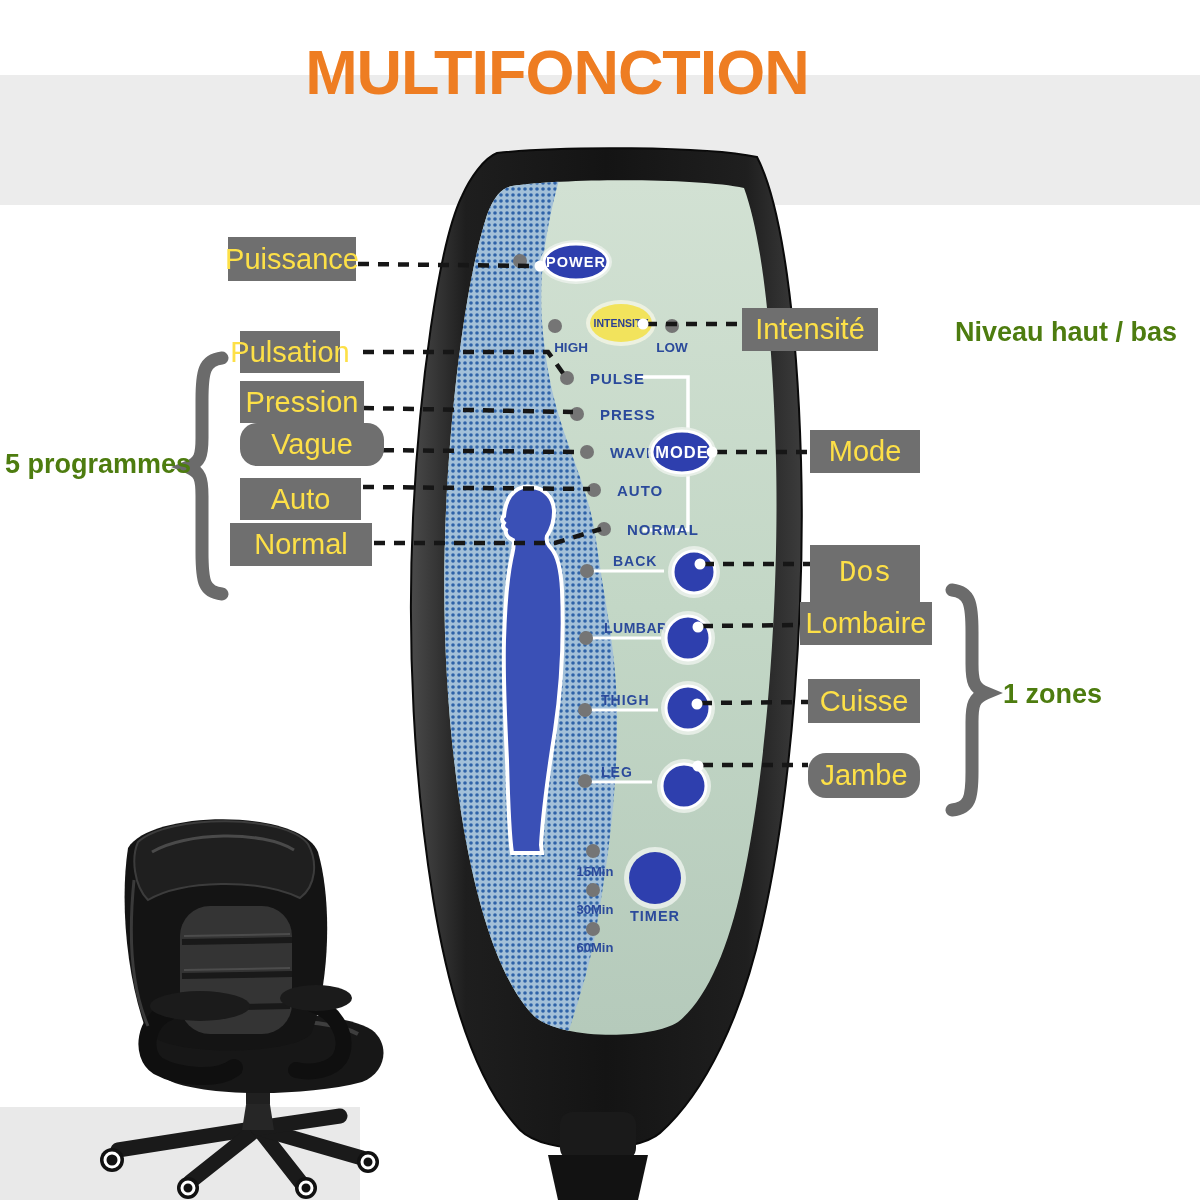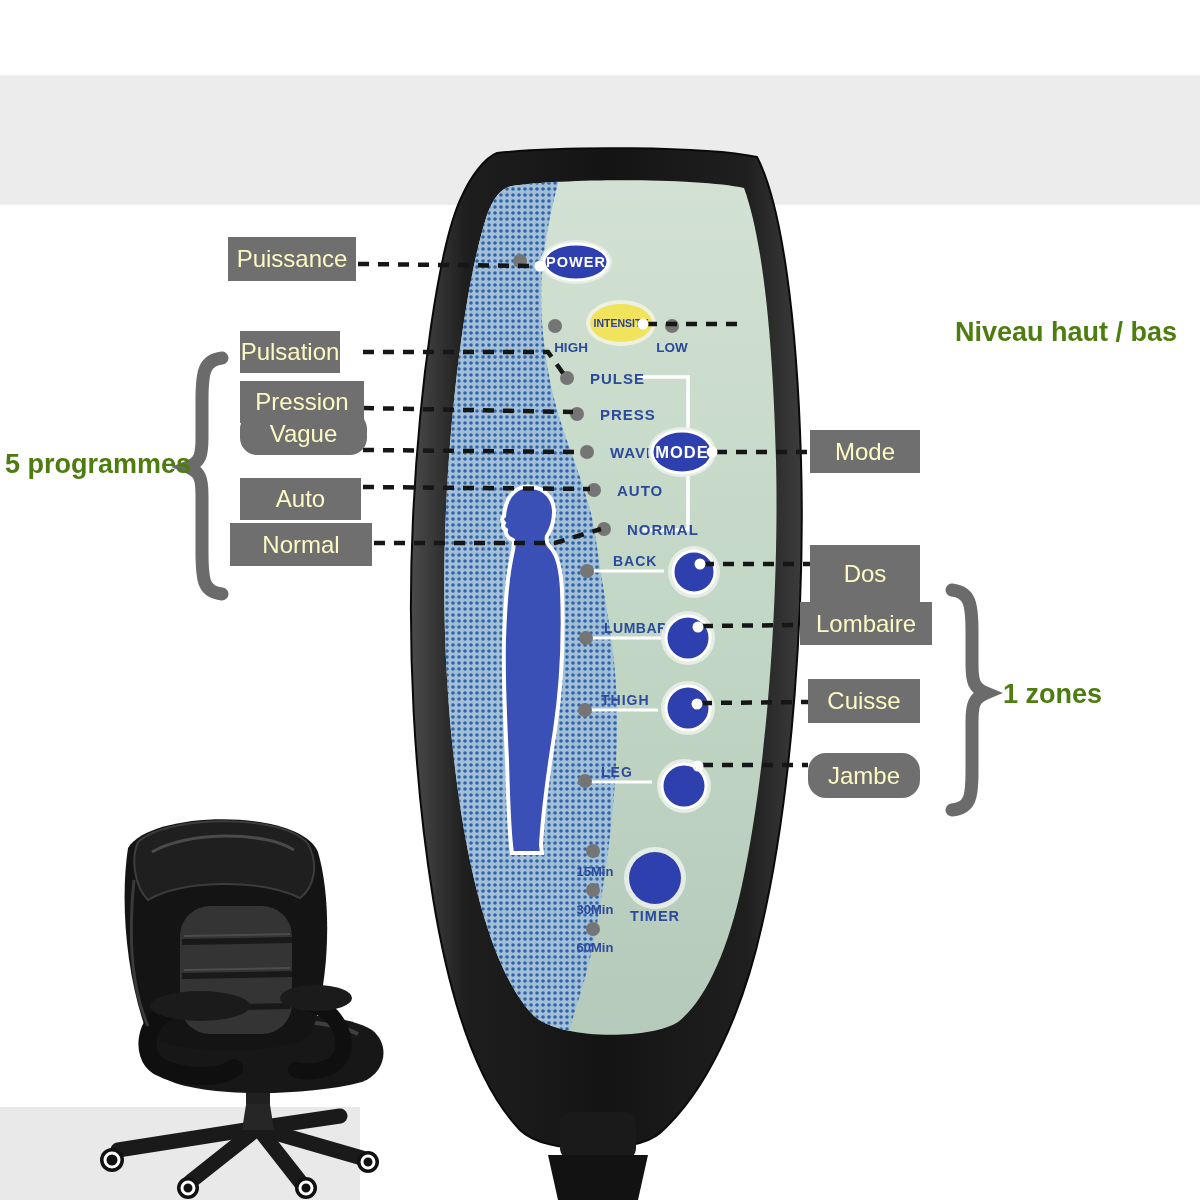--- a/index.html
+++ b/index.html
@@ -4,34 +4,35 @@
 <style>
   html,body{margin:0;padding:0;background:#fff;}
   #stage{position:relative;width:1200px;height:1200px;overflow:hidden;background:#fff;
          font-family:"Liberation Sans",sans-serif;}
   .band{position:absolute;background:#ececec;}
   #band-top{left:0;top:75px;width:1200px;height:130px;}
   #band-bottom{left:0;top:1107px;width:360px;height:93px;background:#e9e9e9;}
   #title{position:absolute;left:0;top:36px;width:1114px;text-align:center;
          font-size:63px;font-weight:700;letter-spacing:-1px;color:#ee7d22;}
   svg{position:absolute;left:0;top:0;}
-  .box{position:absolute;background:#6f6f6f;color:#fef9c3;display:flex;
-       align-items:center;justify-content:center;font-size:24px;}
+  .box{position:absolute;background:#6f6f6f;color:#fde047;display:flex;
+       align-items:center;justify-content:center;font-size:29px;}
   .side-note{position:absolute;color:#4d7c0f;font-weight:700;font-size:27px;white-space:nowrap;}
   .panel-txt{font-family:"Liberation Sans",sans-serif;font-weight:700;fill:#2b4a9b;}
   .btn-txt{font-family:"Liberation Sans",sans-serif;font-weight:700;fill:#ffffff;}
 </style>
 </head>
 <body>
 
 <div id="stage">
 
   <div id="band-top" class="band"></div>
   <div id="band-bottom" class="band"></div>
 
+  <div id="title">MULTIFONCTION</div>
 
   <svg width="1200" height="1200" viewBox="0 0 1200 1200">
     <defs>
       <linearGradient id="bodyGrad" x1="0" y1="0" x2="1" y2="0">
         <stop offset="0" stop-color="#4a4a4a"></stop>
           <stop offset="0.14" stop-color="#1e1e1e"></stop>
         <stop offset="0.5" stop-color="#141414"></stop>
           <stop offset="0.86" stop-color="#1f1f1f"></stop>
         <stop offset="1" stop-color="#3c3c3c"></stop>
       </linearGradient>
@@ -200,25 +201,26 @@
     </g>
     <g stroke="#6b6b6b" stroke-width="13" fill="none" stroke-linecap="round">
       <path d="M 222 358 C 204 360 202 372 202 400 L 202 438 C 202 456 200 462 188 467 C 200 472 202 478 202 496 L 202 552 C 202 582 204 592 222 594"></path>
       <path d="M 952 590 C 970 592 972 604 972 632 L 972 664 C 972 682 974 688 986 693 C 974 698 972 704 972 722 L 972 772 C 972 798 970 808 952 810"></path>
     </g>
   </svg>
 
   <div class="box" style="left:228px;top:237px;width:128px;height:44px;">Puissance</div>
   <div class="box" style="left:240px;top:331px;width:100px;height:42px;">Pulsation</div>
   <div class="box" style="left:240px;top:381px;width:124px;height:42px;">Pression</div>
-  <div class="box" style="left:240px;top:412px;width:127px;height:43px;border-radius:17px;">Vague</div>
+  <div class="box" style="left:240px;top:423px;width:144px;height:43px;border-radius:17px;">Vague</div>
   <div class="box" style="left:240px;top:478px;width:121px;height:42px;">Auto</div>
   <div class="box" style="left:230px;top:523px;width:142px;height:43px;">Normal</div>
+  <div class="box" style="left:742px;top:308px;width:136px;height:43px;">Intensité</div>
   <div class="box" style="left:810px;top:430px;width:110px;height:43px;">Mode</div>
-  <div class="box" style="left:810px;top:545px;width:110px;height:57px;">Dos</div>
+  <div class="box" style="left:810px;top:545px;width:110px;height:57px;font-family:Liberation Mono, monospace;">Dos</div>
   <div class="box" style="left:800px;top:602px;width:132px;height:43px;">Lombaire</div>
   <div class="box" style="left:808px;top:679px;width:112px;height:44px;text-align:center;">Cuisse</div>
   <div class="box" style="left:808px;top:753px;width:112px;height:45px;border-radius:18px;">Jambe</div>
 
   <div class="side-note" style="left:5px;top:449px;width:178px;text-align:left;">5 programmes</div>
   <div class="side-note" style="left:955px;top:317px;">Niveau haut / bas</div>
   <div class="side-note" style="left:1003px;top:679px;">1 zones</div>
 
 </div>
 

